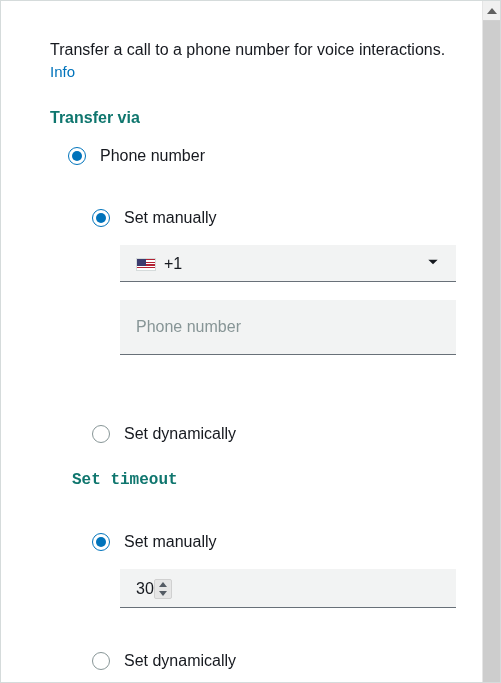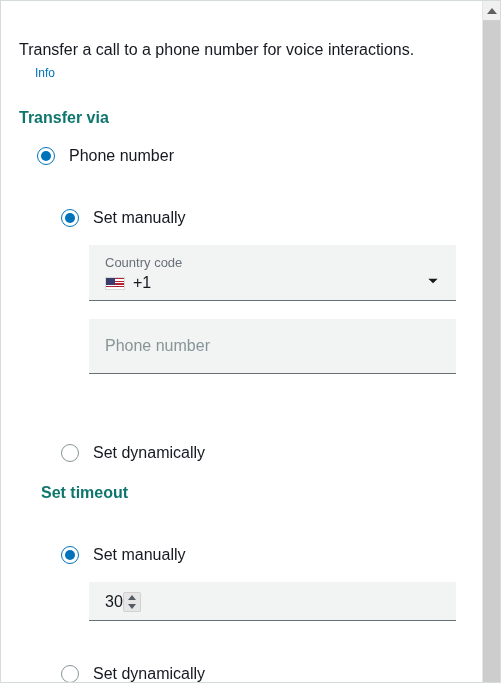--- a/index.html
+++ b/index.html
@@ -37,20 +37,21 @@
       color: #16191f;
       display: flex;
       align-items: center;
       justify-content: center;
     }
     .close-btn svg { width: 18px; height: 18px; }
     .body-wrap {
       flex: 1;
       display: flex;
       overflow: hidden;
+      padding-left: 31px;
     }
     .content {
       flex: 1;
       padding: 38px 18px 18px 18px;
       overflow-y: auto;
     }
     .scrollbar {
       width: 18px;
       background: #f0f0f0;
       display: flex;
@@ -72,24 +73,23 @@
       background: #cdcdcd;
     }
     .desc {
       font-size: 16px;
       color: #16191f;
       line-height: 1.4;
       margin-bottom: 2px;
     }
     .info-link {
       color: #0073bb;
-      font-size: 12px;
+      font-size: 15px;
       text-decoration: none;
       cursor: pointer;
-      margin-left: 16px;
     }
     .section-label {
       font-weight: 700;
       font-size: 16px;
       color: #0f766e;
       margin-top: 28px;
       margin-bottom: 20px;
     }
     .radio-row {
       display: flex;
@@ -211,21 +211,21 @@
       cursor: pointer;
     }
     .stepper div {
       flex: 1;
       display: flex;
       align-items: center;
       justify-content: center;
     }
     .stepper svg { width: 8px; height: 5px; fill: #545b64; }
     .spacer-after-group { height: 8px; }
-    .section-label.timeout { margin-top: 22px; padding-left: 22px;}
+    .section-label.timeout { margin-top: 28px; padding-left: 22px; font-family: Liberation Mono, monospace;}
   </style>
 </head>
 <body>
 
 <div class="panel">
   <div class="body-wrap">
     <div class="content">
       <div class="desc">Transfer a call to a phone number for voice interactions.</div>
       <a class="info-link">Info</a>
 
@@ -236,21 +236,20 @@
         <div class="radio-label">Phone number</div>
       </div>
 
       <div class="radio-row nested">
         <div class="radio checked"></div>
         <div class="radio-label">Set manually</div>
       </div>
 
       <div class="field-block">
         <div class="field-block-inner">
-          <div class="field-label">Country code</div>
           <div class="country-row">
             <div class="country-left">
               <div class="flag"></div>
               <div class="country-code">+1</div>
             </div>
             <div class="chevron-down">
               <svg viewBox="0 0 24 24">
                   <path d="M4 8 L12 16 L20 8 Z"></path>
                 </svg>
             </div>

